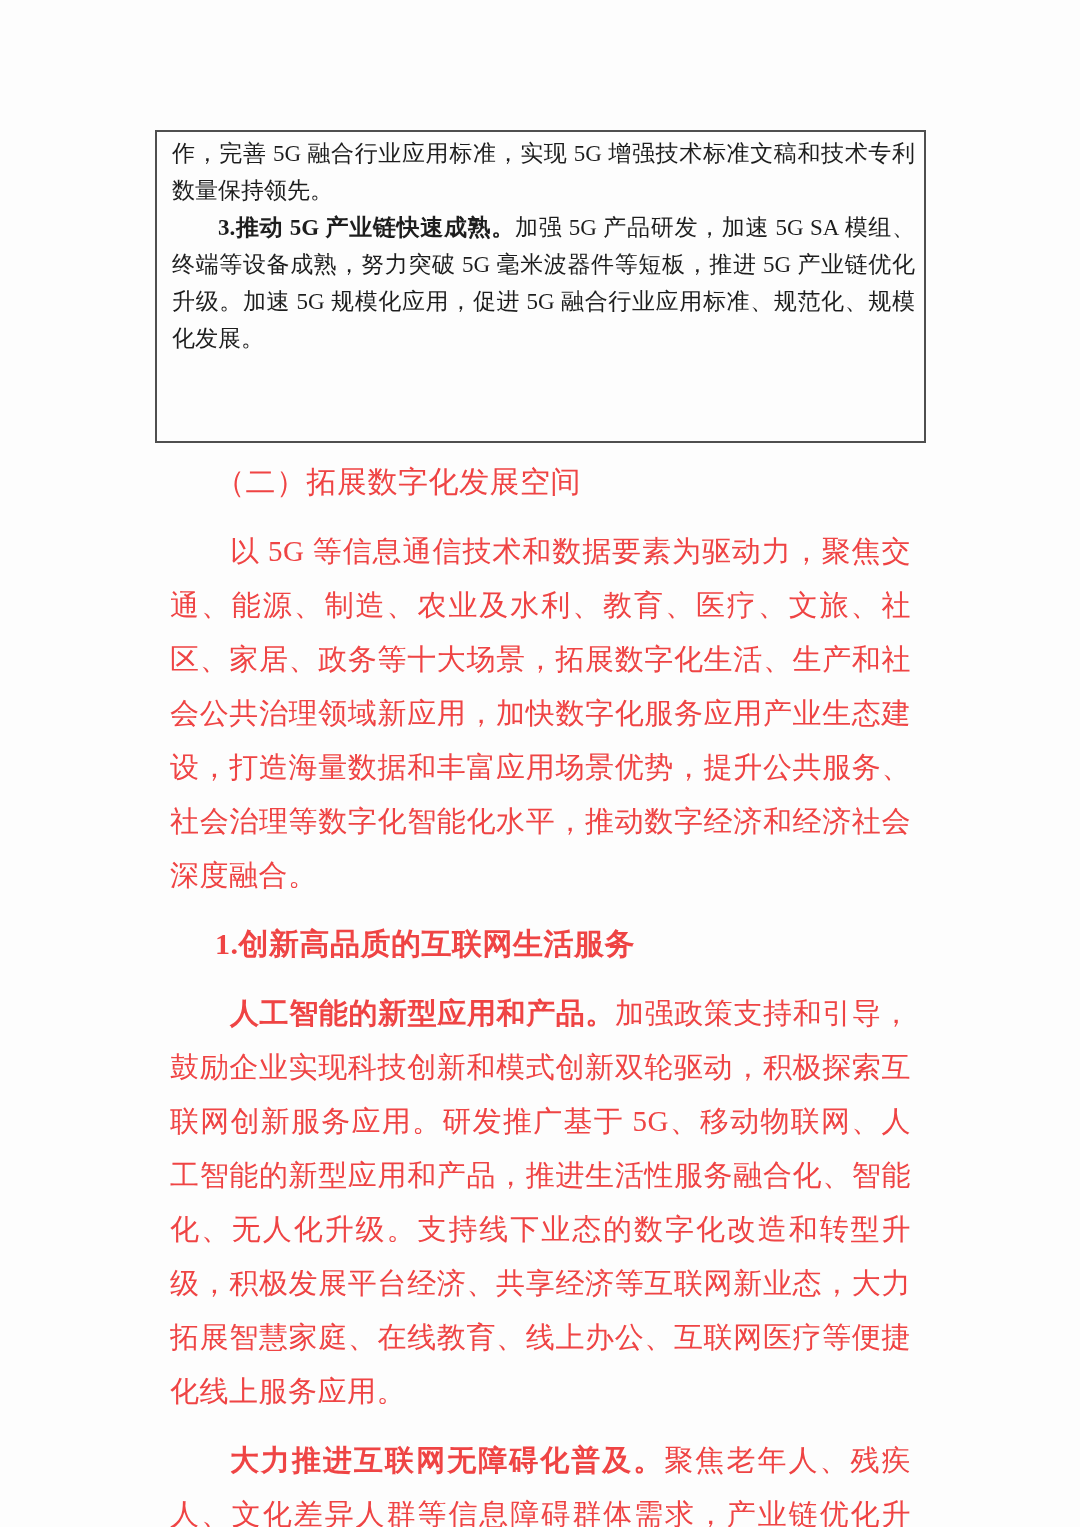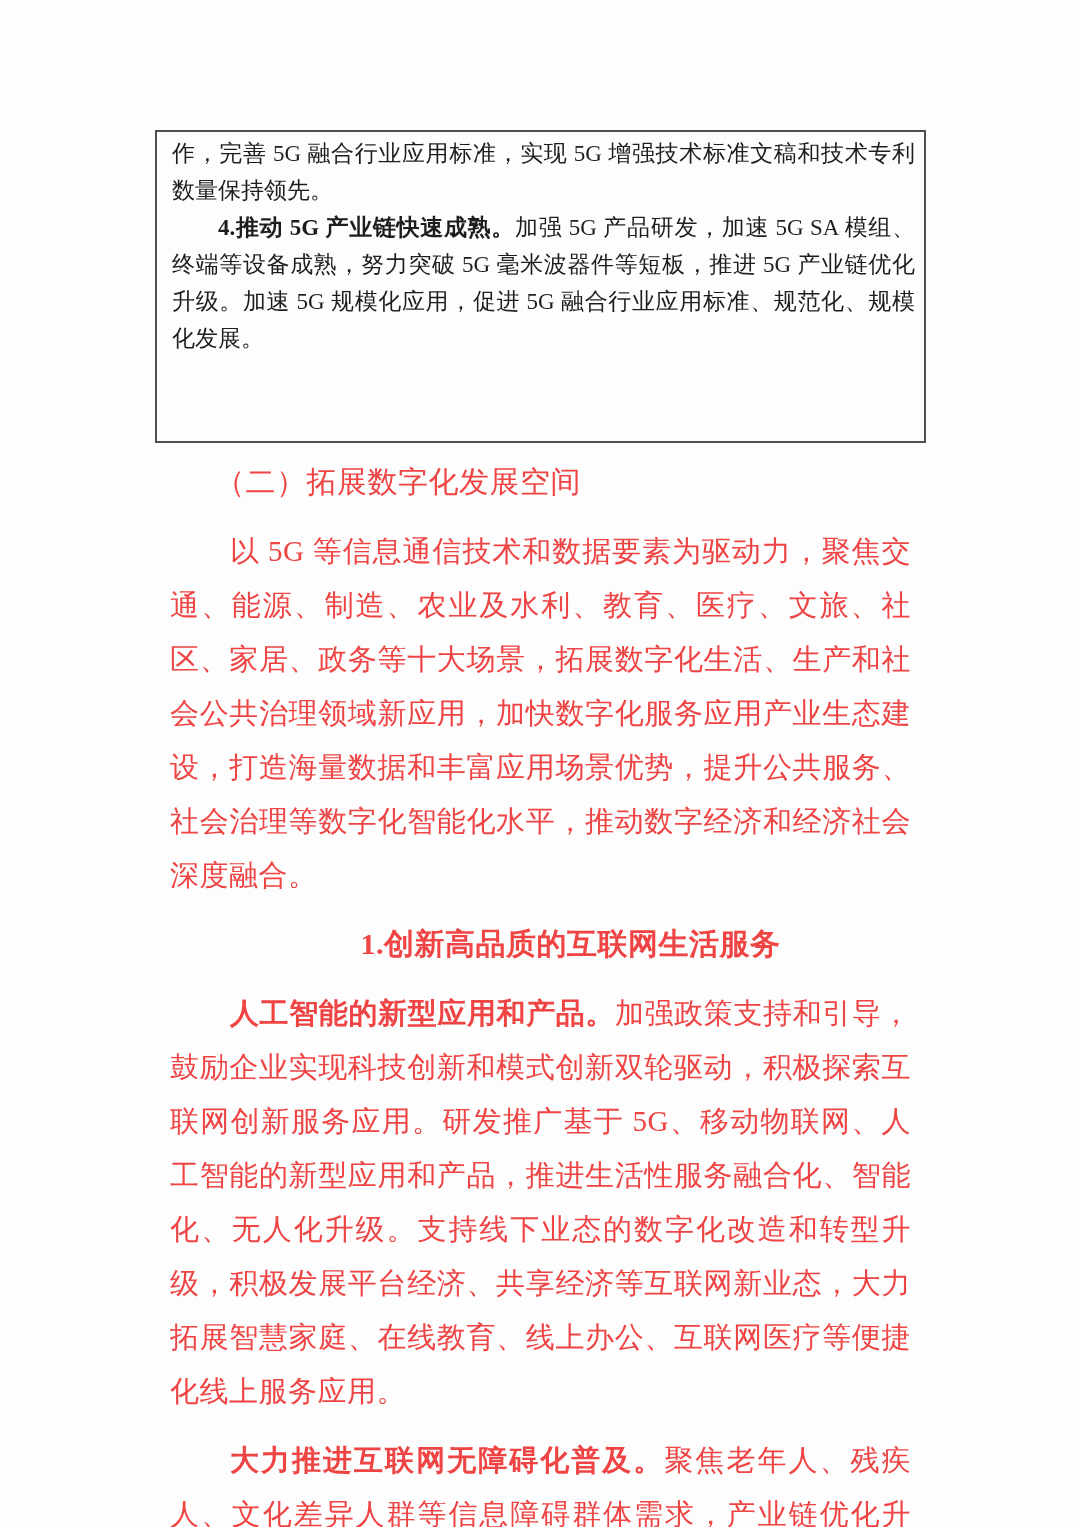--- a/index.html
+++ b/index.html
@@ -49,21 +49,21 @@
   .content .section-heading {
     font-size: 30px;
     font-weight: normal;
     text-indent: 60px;
     text-align: left;
   }
   .content .sub-heading {
     font-size: 30px;
     font-weight: bold;
     text-indent: 60px;
-    text-align: center;
+    text-align: left;
   }
   .content p { margin: 15px; text-indent: 60px; }
   
   .page-number {
     position: absolute;
     left: 155px;
     top: 1418px;
     width: 771px;
     text-align: center;
     font-size: 23px;
@@ -71,21 +71,21 @@
     letter-spacing: 1px;
   }
 </style>
 </head>
 <body>
 
 <div class="page">
 
   <div class="boxed-section">
     <p><span>作，完善 5G 融合行业应用标准，实现 5G 增强技术标准文稿和技术专利数量保持领先。</span></p>
-    <p class="indented"><span class="lead">4.推动 5G 产业链快速成熟。</span><span>加强 5G 产品研发，加速 5G SA 模组、终端等设备成熟，努力突破 5G 毫米波器件等短板，推进 5G 产业链优化升级。加速 5G 规模化应用，促进 5G 融合行业应用标准、规范化、规模化发展。</span></p>
+    <p class="indented"><span class="lead">3.推动 5G 产业链快速成熟。</span><span>加强 5G 产品研发，加速 5G SA 模组、终端等设备成熟，努力突破 5G 毫米波器件等短板，推进 5G 产业链优化升级。加速 5G 规模化应用，促进 5G 融合行业应用标准、规范化、规模化发展。</span></p>
   </div>
 
   <div class="content">
     <div class="section-heading">（二）拓展数字化发展空间</div>
     <p><span>以 5G 等信息通信技术和数据要素为驱动力，聚焦交通、能源、制造、农业及水利、教育、医疗、文旅、社区、家居、政务等十大场景，拓展数字化生活、生产和社会公共治理领域新应用，加快数字化服务应用产业生态建设，打造海量数据和丰富应用场景优势，提升公共服务、社会治理等数字化智能化水平，推动数字经济和经济社会深度融合。</span></p>
     <div class="sub-heading">1.创新高品质的互联网生活服务</div>
     <p><span class="lead">人工智能的新型应用和产品。</span><span>加强政策支持和引导，鼓励企业实现科技创新和模式创新双轮驱动，积极探索互联网创新服务应用。研发推广基于 5G、移动物联网、人工智能的新型应用和产品，推进生活性服务融合化、智能化、无人化升级。支持线下业态的数字化改造和转型升级，积极发展平台经济、共享经济等互联网新业态，大力拓展智慧家庭、在线教育、线上办公、互联网医疗等便捷化线上服务应用。</span></p>
     <p><span class="lead">大力推进互联网无障碍化普及。</span><span>聚焦老年人、残疾人、文化差异人群等信息障碍群体需求，产业链优化升级，补</span></p>
   </div>
 

